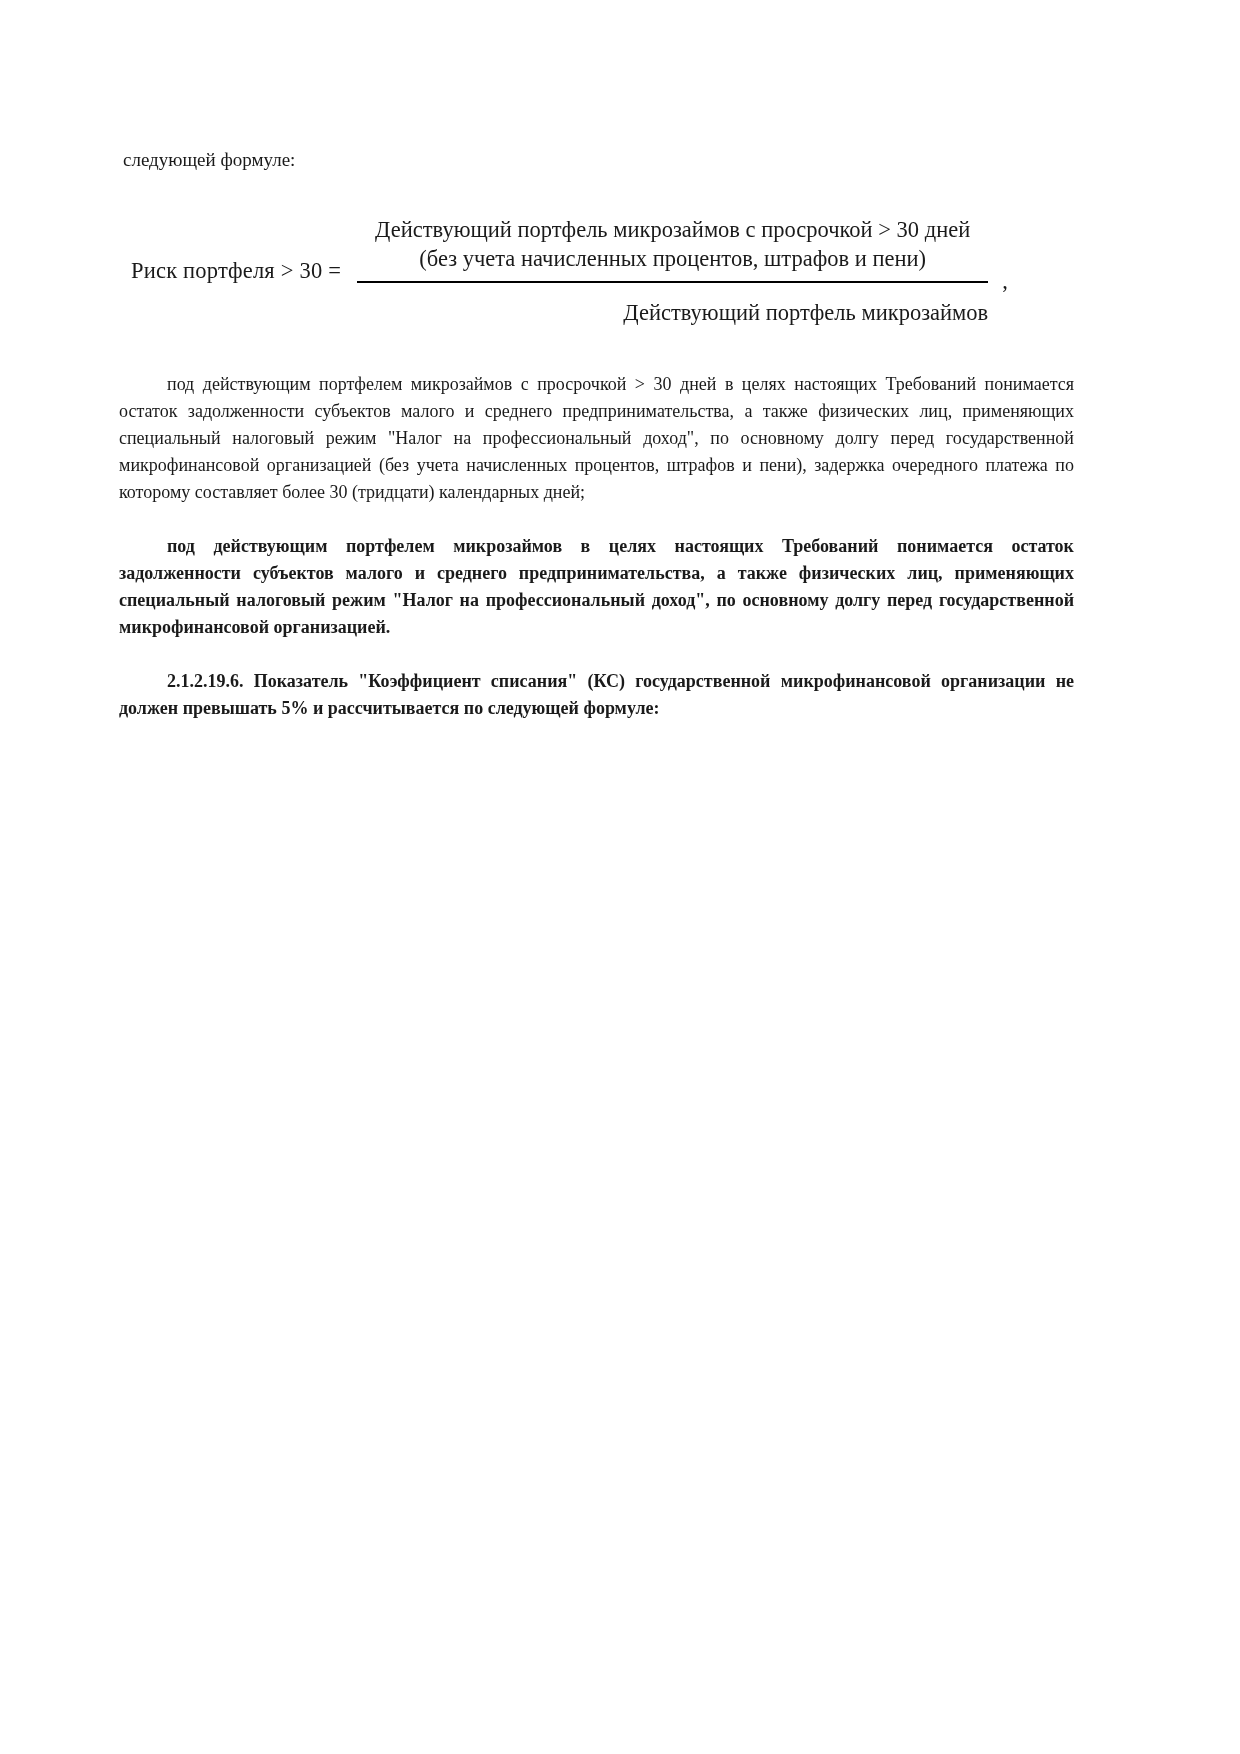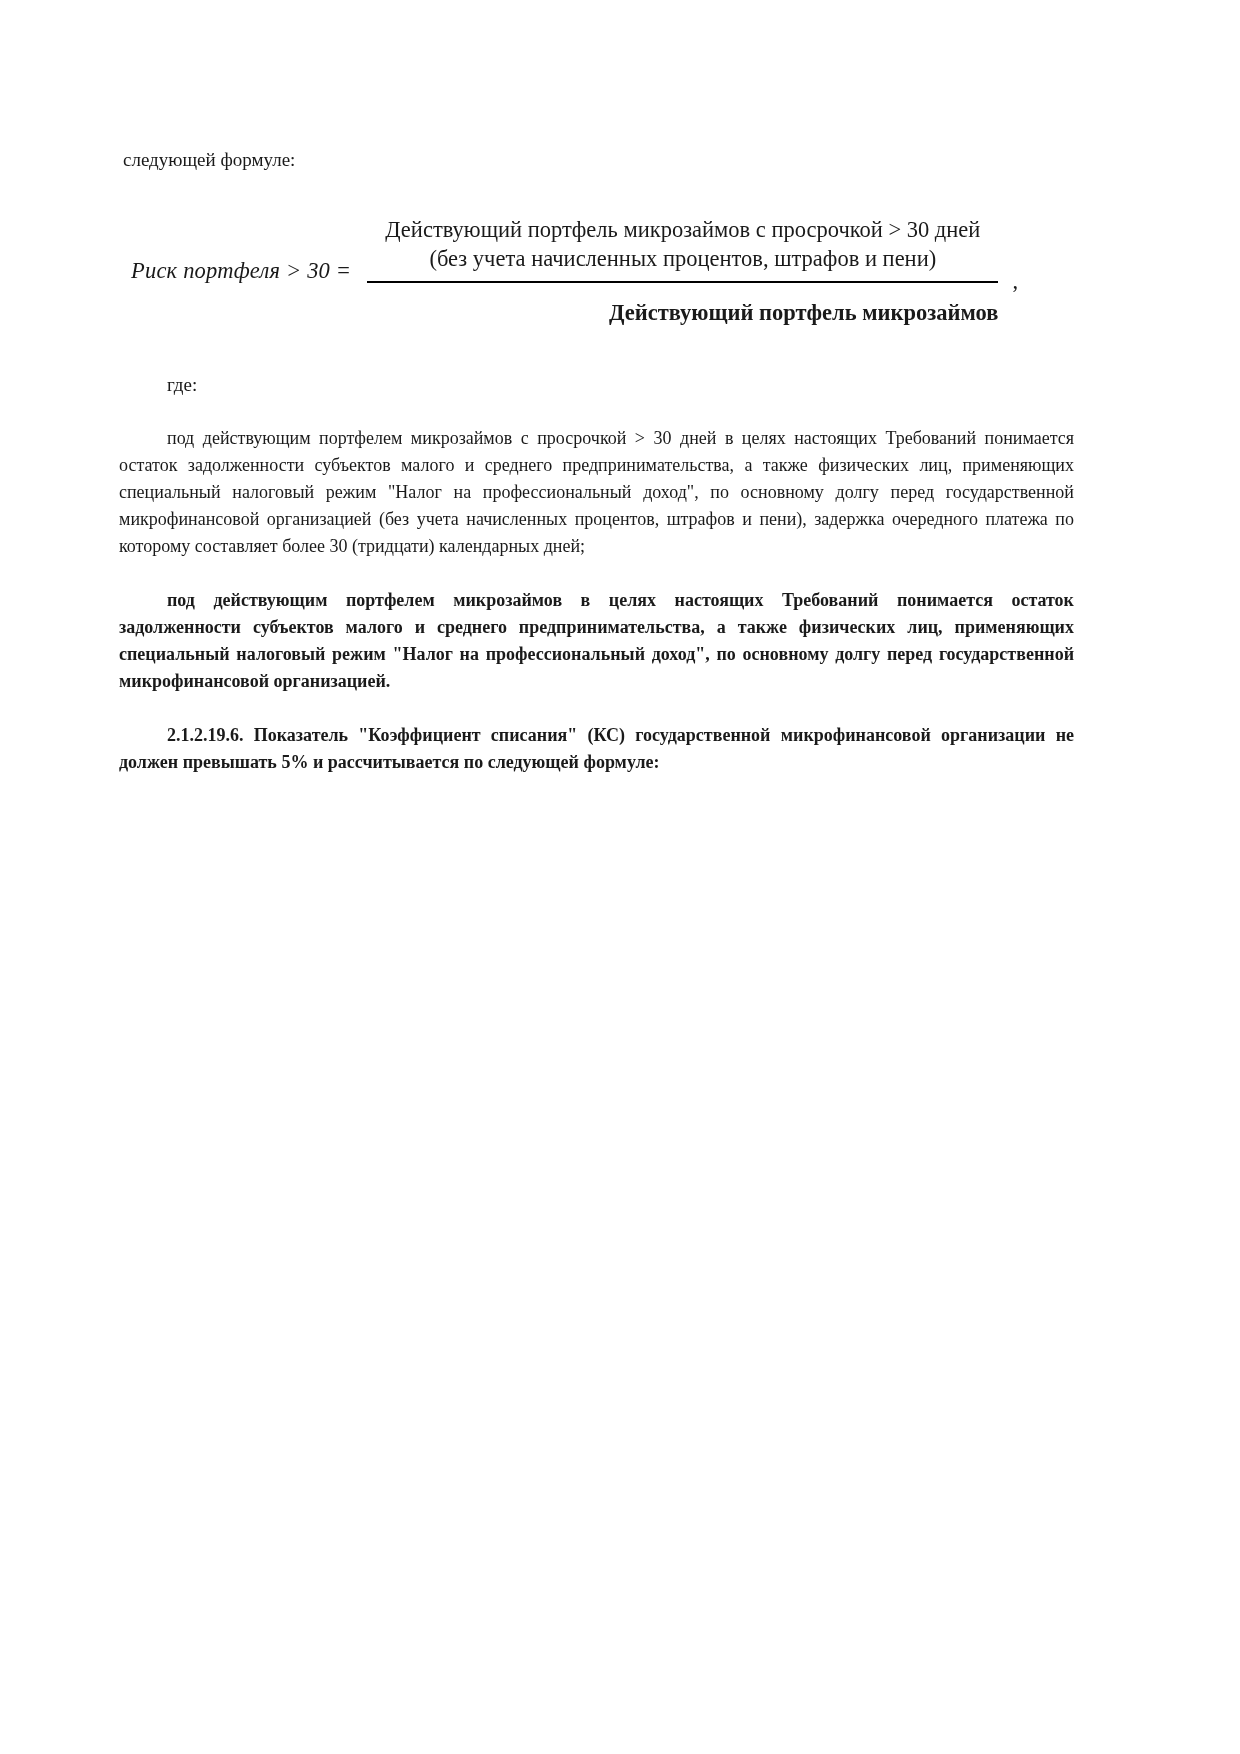--- a/index.html
+++ b/index.html
@@ -26,38 +26,36 @@
     align-items: center;
     justify-content: flex-start;
     margin: 34px 0 36px 8px;
     font-size: 22.5px;
     line-height: 1.3;
     white-space: nowrap;
   }
   .formula-lhs {
     flex: 0 0 auto;
     letter-spacing: 0.2px;
-    font-style: italic;
   }
   .fraction {
     display: flex;
     flex-direction: column;
     align-items: flex-end;
     text-align: center;
     margin-left: 8px;
     flex: 0 0 auto;
   }
   .fraction .numerator {
     padding: 0 14px 7px 14px;
     border-bottom: 2px solid #000000;
   }
   .fraction .numerator .num-line { white-space: nowrap; }
   .fraction .denominator {
     padding-top: 7px;
-    font-weight: bold;
   }
   .formula-comma {
     align-self: center;
     margin-left: 6px;
     transform: translateY(10px);
   }
   
   .where-label {
     font-size: 19px;
     line-height: 27px;
@@ -85,21 +83,20 @@
     <span class="fraction">
       <span class="numerator">
         <span class="num-line">Действующий портфель микрозаймов с просрочкой &gt; 30 дней</span><br>
         <span class="num-line">(без учета начисленных процентов, штрафов и пени)</span>
       </span>
       <span class="denominator">Действующий портфель микрозаймов</span>
     </span>
     <span class="formula-comma">,</span>
   </div>
 
-  <div class="where-label">где:</div>
 
   <p class="para">под действующим портфелем микрозаймов с просрочкой &gt; 30 дней в целях настоящих Требований понимается остаток задолженности субъектов малого и среднего предпринимательства, а также физических лиц, применяющих специальный налоговый режим "Налог на профессиональный доход", по основному долгу перед государственной микрофинансовой организацией (без учета начисленных процентов, штрафов и пени), задержка очередного платежа по которому составляет более 30 (тридцати) календарных дней;</p>
 
   <p class="para">под действующим портфелем микрозаймов в целях настоящих Требований понимается остаток задолженности субъектов малого и среднего предпринимательства, а также физических лиц, применяющих специальный налоговый режим "Налог на профессиональный доход", по основному долгу перед государственной микрофинансовой организацией.</p>
 
   <p class="para">2.1.2.19.6. Показатель "Коэффициент списания" (КС) государственной микрофинансовой организации не должен превышать 5% и рассчитывается по следующей формуле:</p>
 
 </div>
 
 </body></html>

